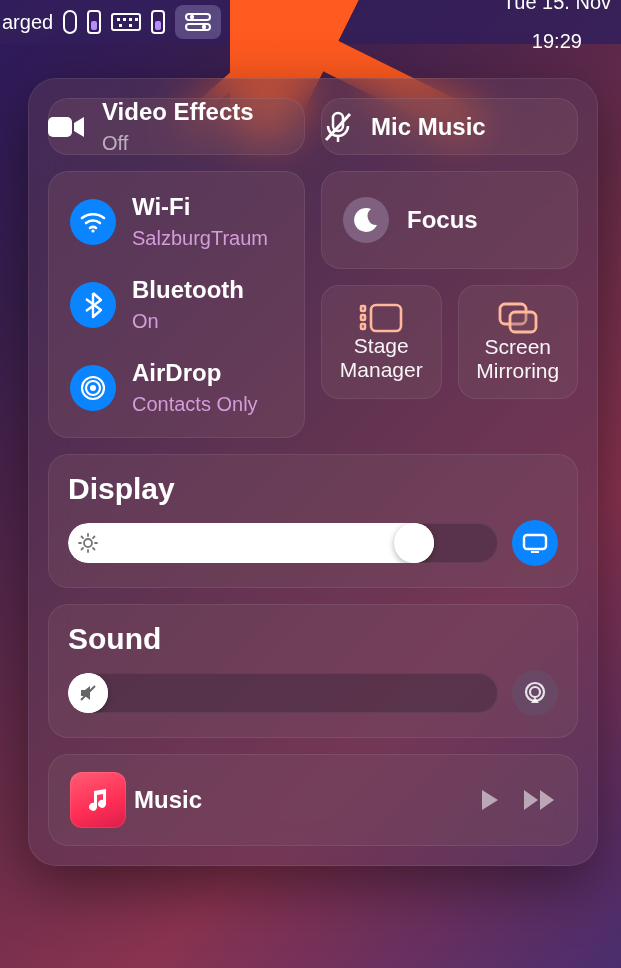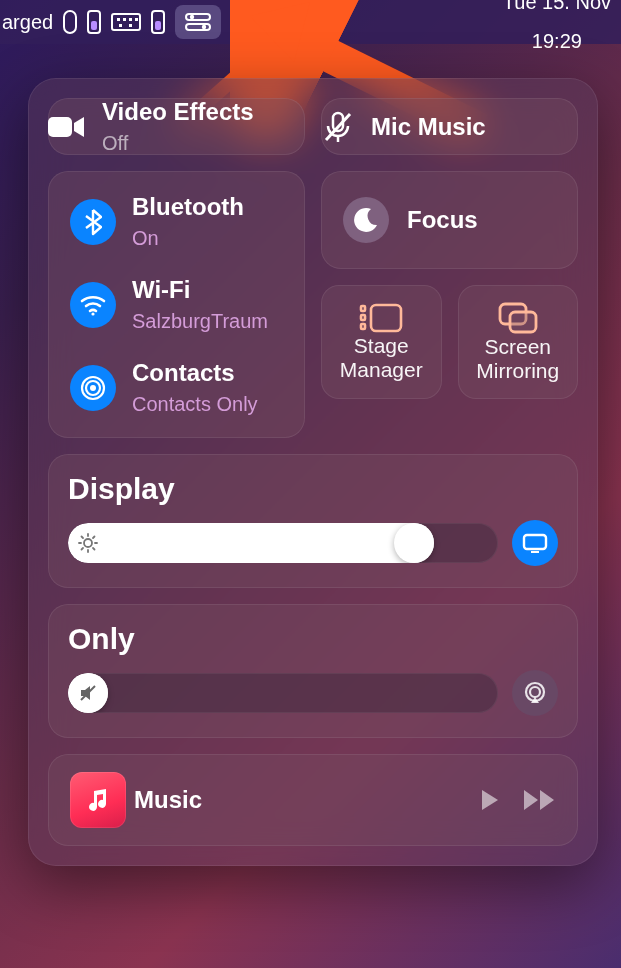--- a/index.html
+++ b/index.html
@@ -217,53 +217,53 @@
       </svg>
     </span>
     <div>
       <div class="title">Mic Music</div>
     </div>
   </div>
 
   <div class="card conn-card">
     <div class="row">
       <span class="ico-circle ico-blue">
-        <svg width="18" height="28" viewBox="0 0 18 28" fill="none" stroke="#fff" stroke-width="2.4" stroke-linejoin="round">
-          <path d="M9 2 V26 L17 19 L2 8 M9 2 L17 9 L2 20"></path>
-        </svg>
-      </span>
-      <div>
-        <div class="title">Bluetooth</div>
-        <div class="sub accent">On</div>
-      </div>
-    </div>
-    <div class="row">
-      <span class="ico-circle ico-blue">
         <svg width="26" height="22" viewBox="0 0 26 22" fill="none" stroke="#fff" stroke-width="2.6" stroke-linecap="round">
           <path d="M2 7 a18 18 0 0 1 22 0"></path>
             <path d="M6 12 a11 11 0 0 1 14 0"></path>
             <path d="M10 17 a5 5 0 0 1 6 0"></path>
             <circle cx="13" cy="20" r="1.6" fill="#fff" stroke="none"></circle>
         </svg>
       </span>
       <div>
         <div class="title">Wi-Fi</div>
         <div class="sub accent">SalzburgTraum</div>
+      </div>
+    </div>
+    <div class="row">
+      <span class="ico-circle ico-blue">
+        <svg width="18" height="28" viewBox="0 0 18 28" fill="none" stroke="#fff" stroke-width="2.4" stroke-linejoin="round">
+          <path d="M9 2 V26 L17 19 L2 8 M9 2 L17 9 L2 20"></path>
+        </svg>
+      </span>
+      <div>
+        <div class="title">Bluetooth</div>
+        <div class="sub accent">On</div>
       </div>
     </div>
     <div class="row">
       <span class="ico-circle ico-blue">
         <svg width="28" height="28" viewBox="0 0 28 28" fill="none" stroke="#fff" stroke-width="2.2">
           <circle cx="14" cy="14" r="3" fill="#fff" stroke="none"></circle>
           <circle cx="14" cy="14" r="7"></circle>
             <circle cx="14" cy="14" r="11"></circle>
         </svg>
       </span>
       <div>
-        <div class="title">Contacts</div>
+        <div class="title">AirDrop</div>
         <div class="sub accent">Contacts Only</div>
       </div>
     </div>
   </div>
 
   <div class="right-col">
     <div class="card focus-card">
       <span class="ico-circle ico-grey">
         <svg width="26" height="26" viewBox="0 0 26 26">
             <path d="M18 2 A12 12 0 1 0 24 18 A9 9 0 0 1 18 2 Z" fill="#fff"></path>
@@ -316,21 +316,21 @@
       <span class="side-btn side-blue">
         <svg width="26" height="20" viewBox="0 0 26 20">
           <rect x="2" y="2" width="22" height="14" rx="3" fill="none" stroke="#fff" stroke-width="2.4"></rect>
           <rect x="9" y="18" width="8" height="2" fill="#fff"></rect>
         </svg>
       </span>
     </div>
   </div>
 
   <div class="card span2 slider-card">
-    <div class="slider-label">Only</div>
+    <div class="slider-label">Sound</div>
     <div class="slider-row">
       <div class="slider">
         <div class="fill" id="sound-fill" style="width: 40px;"></div>
         <div class="knob" id="sound-knob" style="left: 0px;"></div>
         <span class="lead-ico">
           <svg width="20" height="20" viewBox="0 0 20 20" fill="#666">
             <path d="M3 7 H7 L12 3 V17 L7 13 H3 Z"></path>
             <line x1="3" y1="17" x2="17" y2="3" stroke="#666" stroke-width="2"></line>
           </svg>
         </span>

